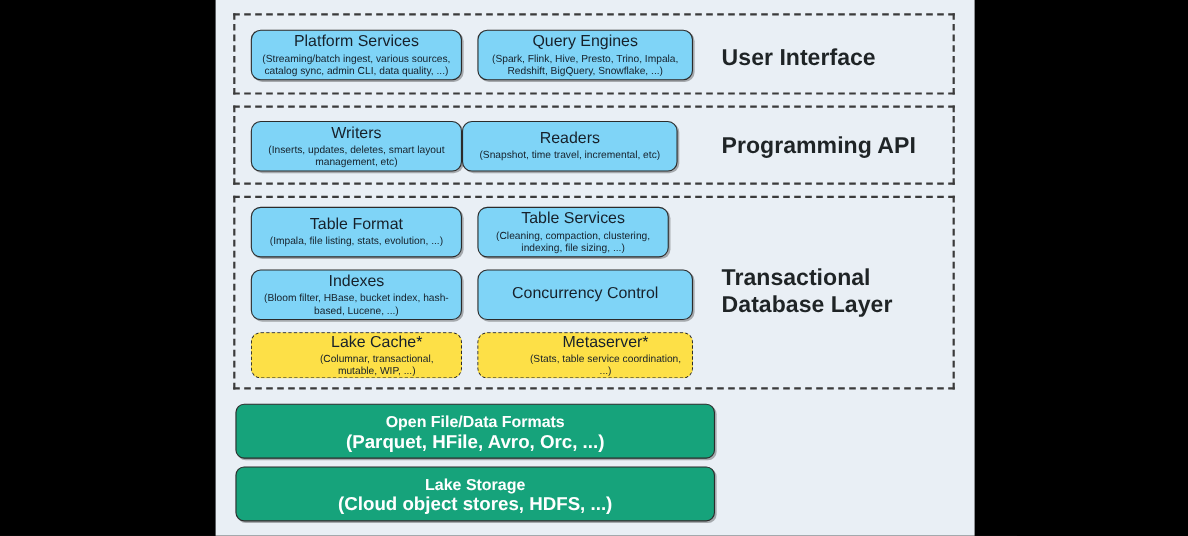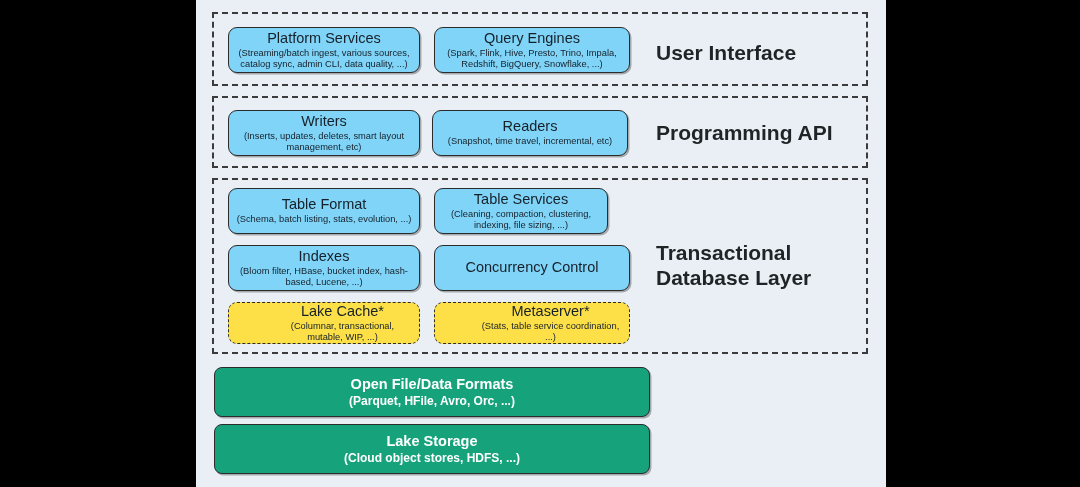--- a/index.html
+++ b/index.html
@@ -92,21 +92,21 @@
   }
   .box.green .title {
     color: #ffffff;
     font-weight: bold;
     font-size: 14.5px;
     margin-bottom: 3px;
   }
   .box.green .sub {
     color: #ffffff;
     font-weight: bold;
-    font-size: 12px;
+    font-size: 17px;
   }
 </style>
 </head>
 <body>
 
 <div id="stage">
   <div id="canvas">
 
     <div class="group" style="left:16px; top:12px; width:656px; height:74px;"></div>
 
@@ -122,32 +122,32 @@
 
     <div class="group-label" style="left:460px; top:40px; width:190px;">User Interface</div>
 
     <div class="group" style="left:16px; top:96px; width:656px; height:72px;"></div>
 
     <div class="box blue" style="left:32px; top:110px; width:192px; height:46px;">
       <div class="title">Writers</div>
       <div class="sub">(Inserts, updates, deletes, smart layout management, etc)</div>
     </div>
 
-    <div class="box blue" style="left:236px; top:110px; width:196px; height:46px;">
+    <div class="box blue" style="left:224px; top:110px; width:196px; height:46px;">
       <div class="title">Readers</div>
       <div class="sub">(Snapshot, time travel, incremental, etc)</div>
     </div>
 
     <div class="group-label" style="left:460px; top:120px; width:210px;">Programming API</div>
 
     <div class="group" style="left:16px; top:178px; width:656px; height:176px;"></div>
 
     <div class="box blue" style="left:32px; top:188px; width:192px; height:46px;">
       <div class="title">Table Format</div>
-      <div class="sub">(Schema, batch listing, stats, evolution, ...)</div>
+      <div class="sub">(Impala, file listing, stats, evolution, ...)</div>
     </div>
 
     <div class="box blue" style="left:238px; top:188px; width:174px; height:46px;">
       <div class="title">Table Services</div>
       <div class="sub">(Cleaning, compaction, clustering, indexing, file sizing, ...)</div>
     </div>
 
     <div class="box blue" style="left:32px; top:245px; width:192px; height:46px;">
       <div class="title">Indexes</div>
       <div class="sub">(Bloom filter, HBase, bucket index, hash-based, Lucene, ...)</div>

